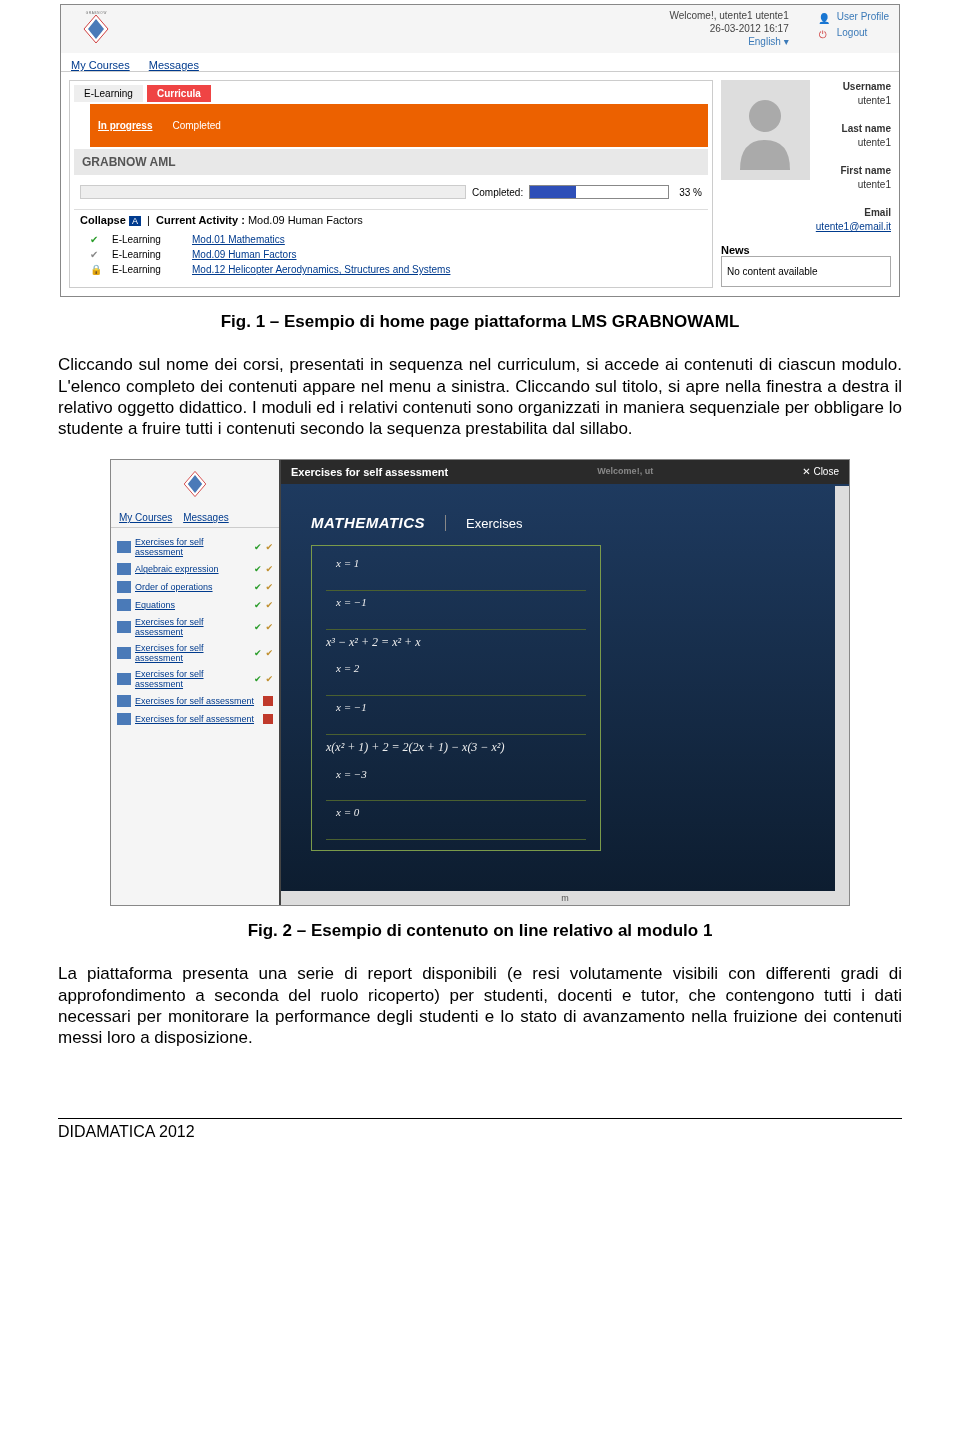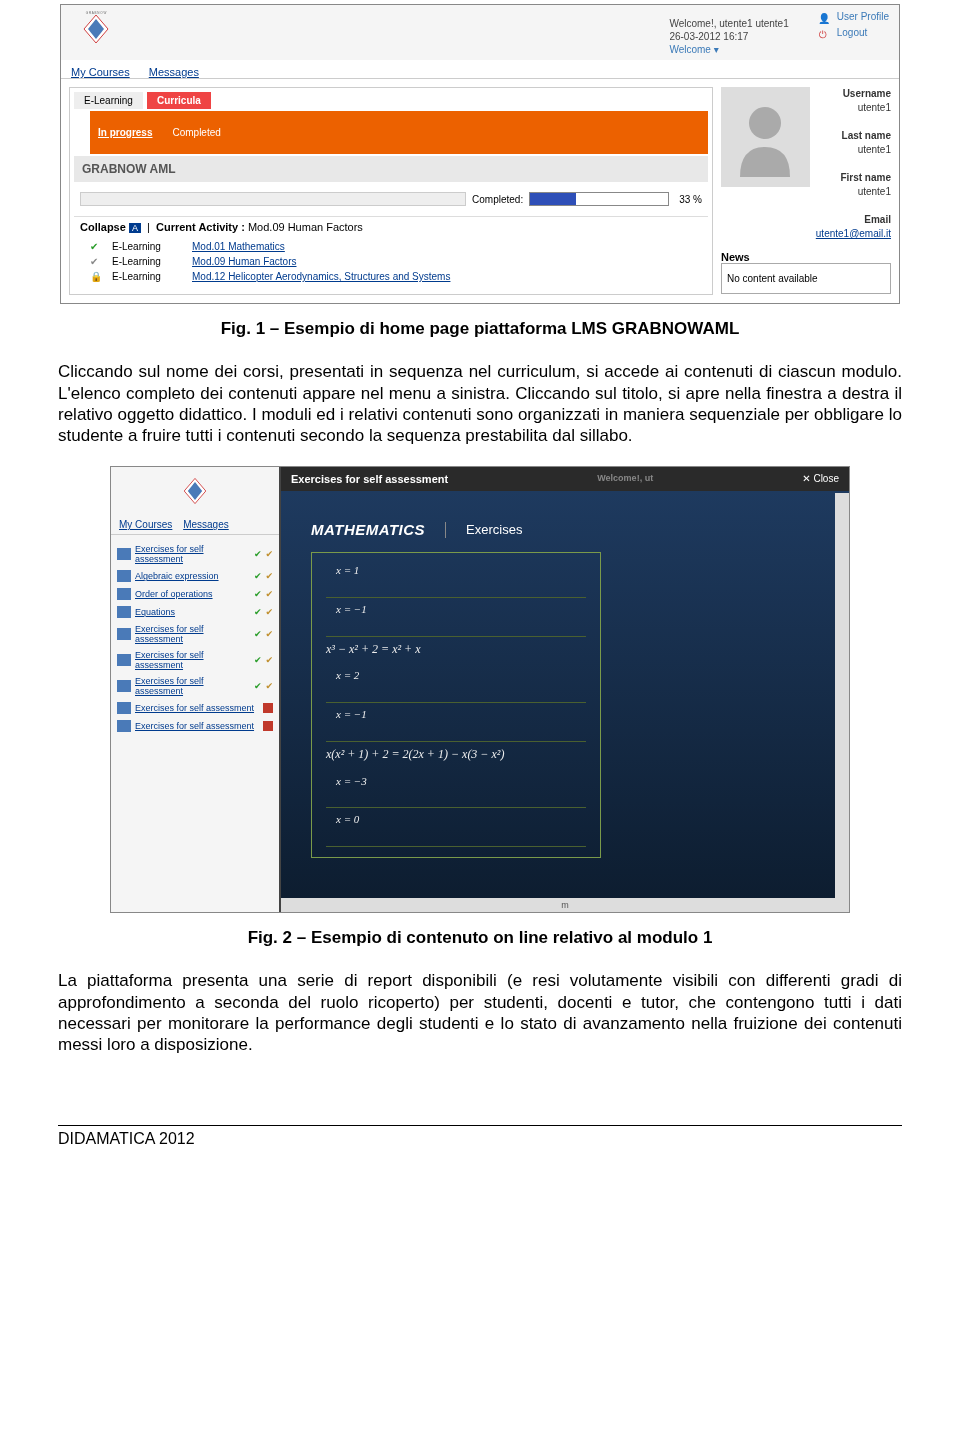--- a/index.html
+++ b/index.html
@@ -3,21 +3,21 @@
 <meta charset="utf-8">
 <style>
   * { box-sizing: border-box; margin: 0; padding: 0; }
   body { font-family: Arial, Helvetica, sans-serif; background: #fff; color: #000; width: 960px; }
   
   
   .lms-shot { border: 1px solid #888; margin: 4px 60px 0 60px; font-size: 11px; background: #fff; }
   .lms-header { display: flex; justify-content: space-between; align-items: flex-start; background: #f5f5f5; padding: 4px 10px; }
   .lms-logo { width: 50px; height: 40px; display: flex; align-items: center; justify-content: center; }
   .lms-logo svg { width: 40px; height: 40px; }
-  .lms-welcome { text-align: left; color: #444; font-size: 10px; line-height: 1.3; margin-top: 8px; }
+  .lms-welcome { text-align: right; color: #444; font-size: 10px; line-height: 1.3; }
   .lms-welcome .lang { color: #3b7ab8; }
   .lms-userlinks { font-size: 10px; color: #3b7ab8; line-height: 1.6; }
   .lms-userlinks .row { display: flex; align-items: center; gap: 6px; }
   .lms-userlinks .ico { width: 12px; height: 12px; display: inline-block; }
   .lms-topnav { padding: 6px 10px 0 10px; border-bottom: 1px solid #ccc; }
   .lms-topnav a { color: #003b8e; text-decoration: underline; margin-right: 16px; font-size: 11px; }
   
   .lms-body { display: flex; gap: 8px; padding: 8px; }
   .lms-main { flex: 1; border: 1px solid #ccc; padding: 4px; }
   .lms-side { width: 170px; }
@@ -75,21 +75,21 @@
   .cs-item .book { width: 14px; height: 12px; background: #4a7ab8; display: inline-block; }
   .cs-item .txt { color: #003b8e; text-decoration: underline; flex: 1; }
   .cs-item .ck1 { color: #2a9d2a; }
   .cs-item .ck2 { color: #c09030; }
   .cs-item .stop { width: 10px; height: 10px; background: #c0392b; display: inline-block; }
   
   .cs-right { flex: 1; background: #1a1a1a; position: relative; }
   .cs-modal-title { background: #2a2a2a; color: #fff; padding: 6px 10px; font-size: 11px; font-weight: bold; display: flex; justify-content: space-between; }
   .cs-modal-title .close { font-size: 10px; font-weight: normal; }
   .cs-content { background: linear-gradient(#1e3a5f, #0d1d30); padding: 30px 30px 40px; min-height: 320px; color: #fff; position: relative; }
-  .cs-content-title { display: flex; align-items: center; gap: 20px; margin-bottom: 14px; }
+  .cs-content-title { display: flex; align-items: flex-end; gap: 20px; margin-bottom: 14px; }
   .cs-content-title .mt { font-weight: bold; font-style: italic; font-size: 15px; letter-spacing: 0.5px; }
   .cs-content-title .sep { border-left: 1px solid #888; height: 16px; }
   .cs-content-title .ex { font-size: 13px; }
   .cs-math { border: 1px solid #7a9a4a; padding: 8px 14px; font-family: 'Times New Roman', serif; font-size: 12px; font-style: italic; line-height: 1.8; color: #eee; width: 290px; }
   .cs-math .q { margin-bottom: 6px; }
   .cs-math .ans { padding-left: 10px; border-bottom: 1px solid #4a6030; padding-bottom: 16px; margin-bottom: 2px; font-size: 11px; }
   .cs-scroll { background: #ddd; height: 14px; display: flex; align-items: center; justify-content: center; font-size: 9px; color: #555; }
   .cs-vscroll { position: absolute; right: 0; top: 26px; bottom: 14px; width: 14px; background: #ddd; }
   
   .footer { padding: 50px 58px 20px; font-size: 16px; border-top-style: none; }
@@ -104,21 +104,21 @@
       <svg viewBox="0 0 40 40">
           <polygon points="20,6 32,20 20,34 8,20" fill="#fff" stroke="#d04040" stroke-width="1"></polygon>
           <polygon points="20,10 28,20 20,30 12,20" fill="#4a7ab8"></polygon>
           <text x="20" y="5" font-size="3" text-anchor="middle" fill="#666">G R A B N O W</text>
         </svg>
     </div>
     <div style="display:flex; gap:30px;">
       <div class="lms-welcome">
         <div>Welcome!, utente1 utente1</div>
         <div>26-03-2012 16:17</div>
-        <div><span class="lang">Welcome</span> <span style="color:#3b7ab8">▾</span></div>
+        <div><span class="lang">English</span> <span style="color:#3b7ab8">▾</span></div>
       </div>
       <div class="lms-userlinks">
         <div class="row">
             <span class="ico">👤</span>
             <span>User Profile</span>
           </div>
         <div class="row">
             <span class="ico" style="color:#d04040">⏻</span>
             <span>Logout</span>
           </div>

